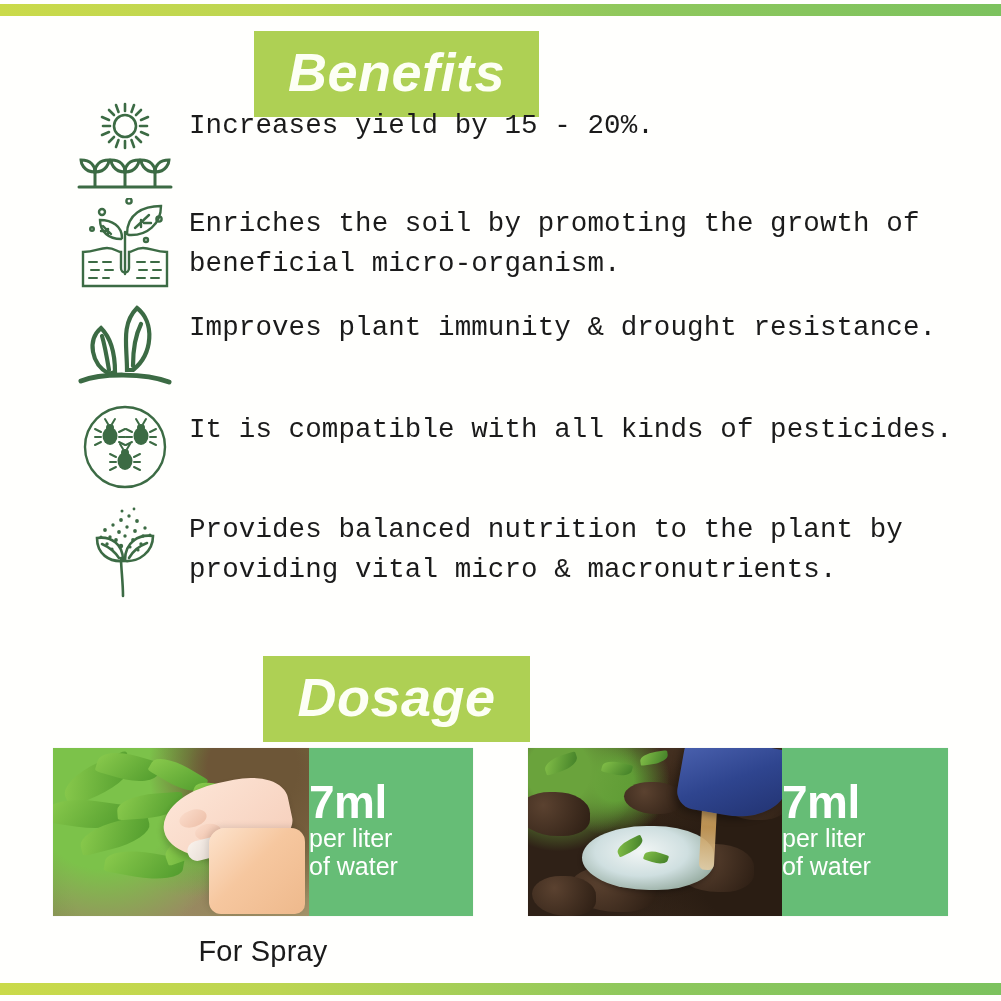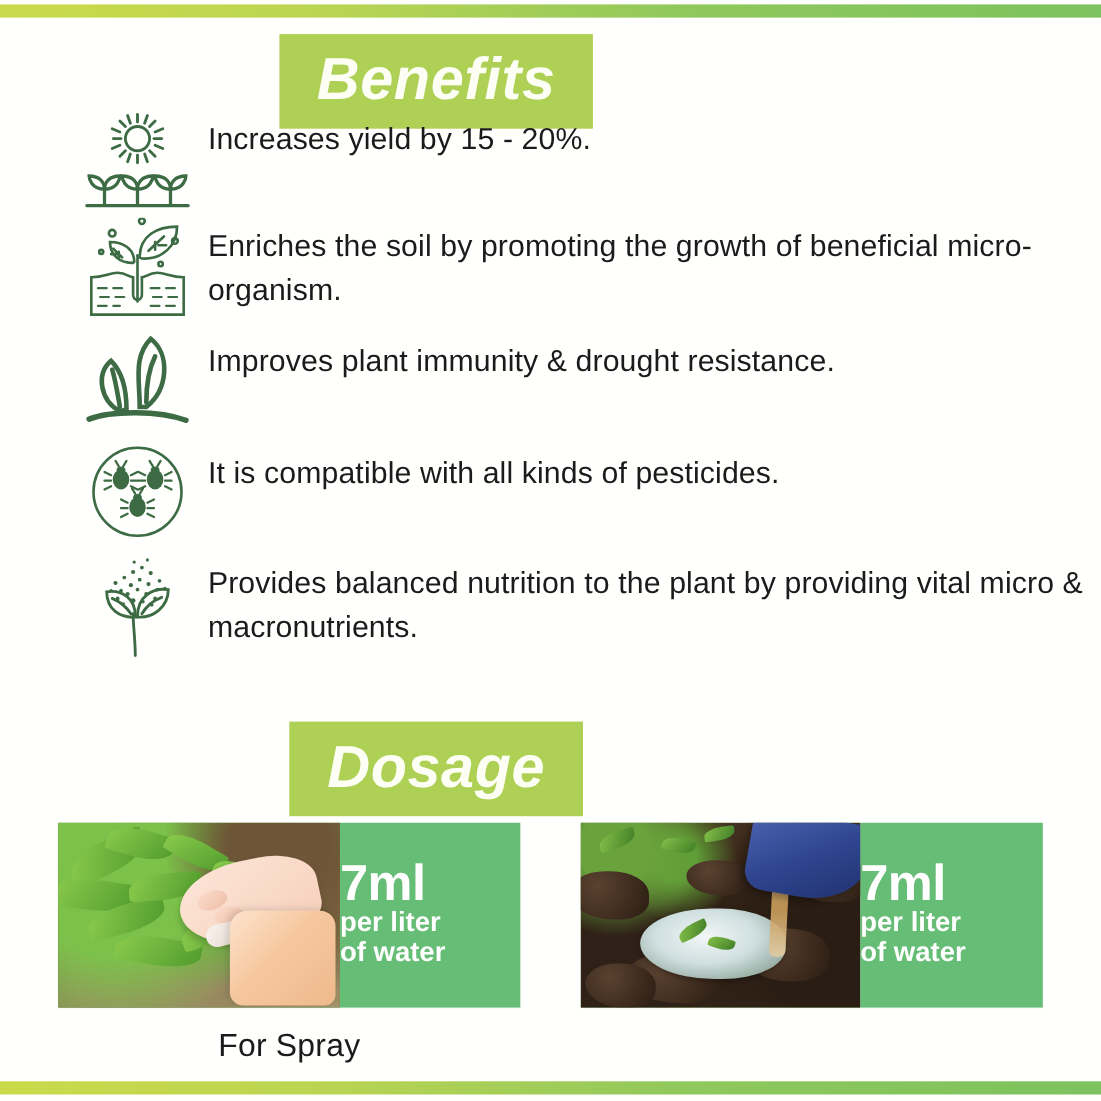--- a/index.html
+++ b/index.html
@@ -24,21 +24,21 @@
     color:#fdfff4;
     font-size:54px;
     line-height:1;
     font-weight:bold;
     letter-spacing:0.5px;
     padding:14px 34px 18px 34px;
   }
   #banner-benefits { top:31px; }
   #banner-dosage   { top:656px;text-align:center; }
 
-  .benefits { position:absolute; left:0; top:100px; width:1001px; }
+  .benefits { position:absolute; left:0; top:100px; width:1001px;font-family:Liberation Mono, monospace; }
   .benefit-row { display:flex; align-items:flex-start; min-height:92px; }
   .benefit-icon {
     width:105px; min-width:105px;
     margin-left:72px;
     display:flex; align-items:center; justify-content:center;
   }
   .benefit-text {
     font-size:27.5px;
     line-height:1.47;
     color:#1b1b1b;
@@ -62,21 +62,21 @@
   .photo.right { width:254px; min-width:254px; }
   .panel {
     flex:1;
     background:#66bd76;
     color:#ffffff;
     display:flex; flex-direction:column;
     align-items:flex-start; justify-content:center;
     padding-bottom:4px;
   }
   .panel-amount { font-size:46px; font-weight:bold; line-height:0.98; letter-spacing:-0.5px; }
-  .panel-sub { font-size:25px; line-height:1.1; font-weight:bold; }
+  .panel-sub { font-size:25px; line-height:1.1; font-weight:normal; }
   .caption {
     text-align:center;
     font-size:29px;
     color:#1b1b1b;
     padding-top:19px;
     letter-spacing:0.2px;
   }
 
   
   .spray-bg {

